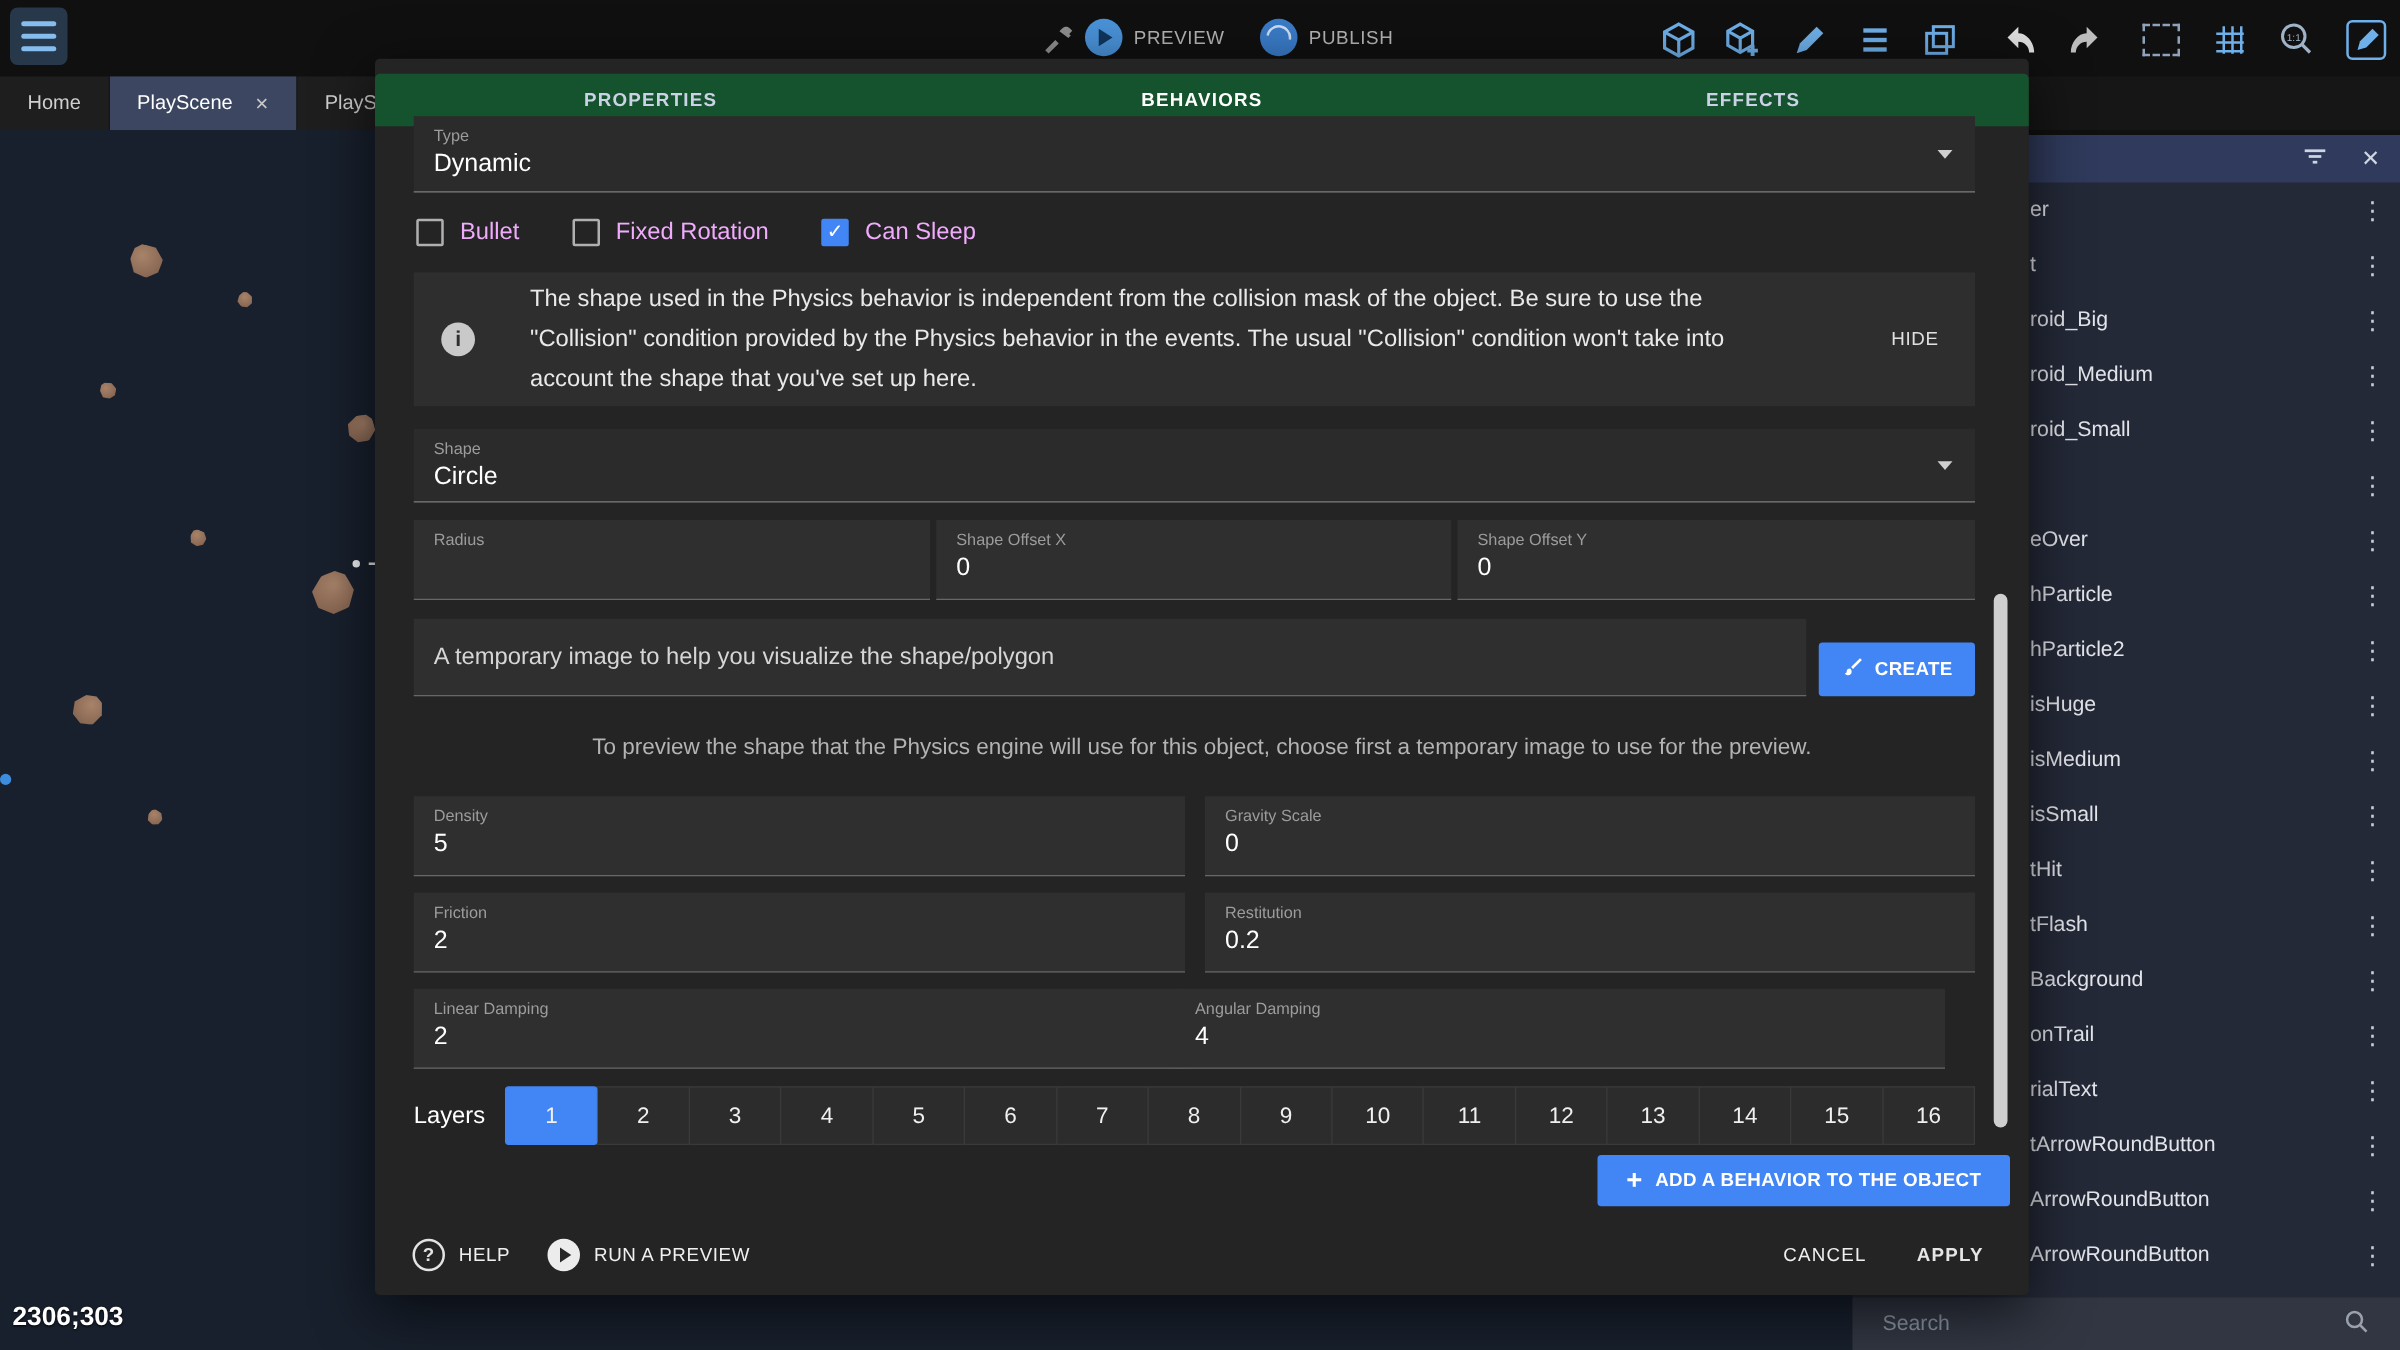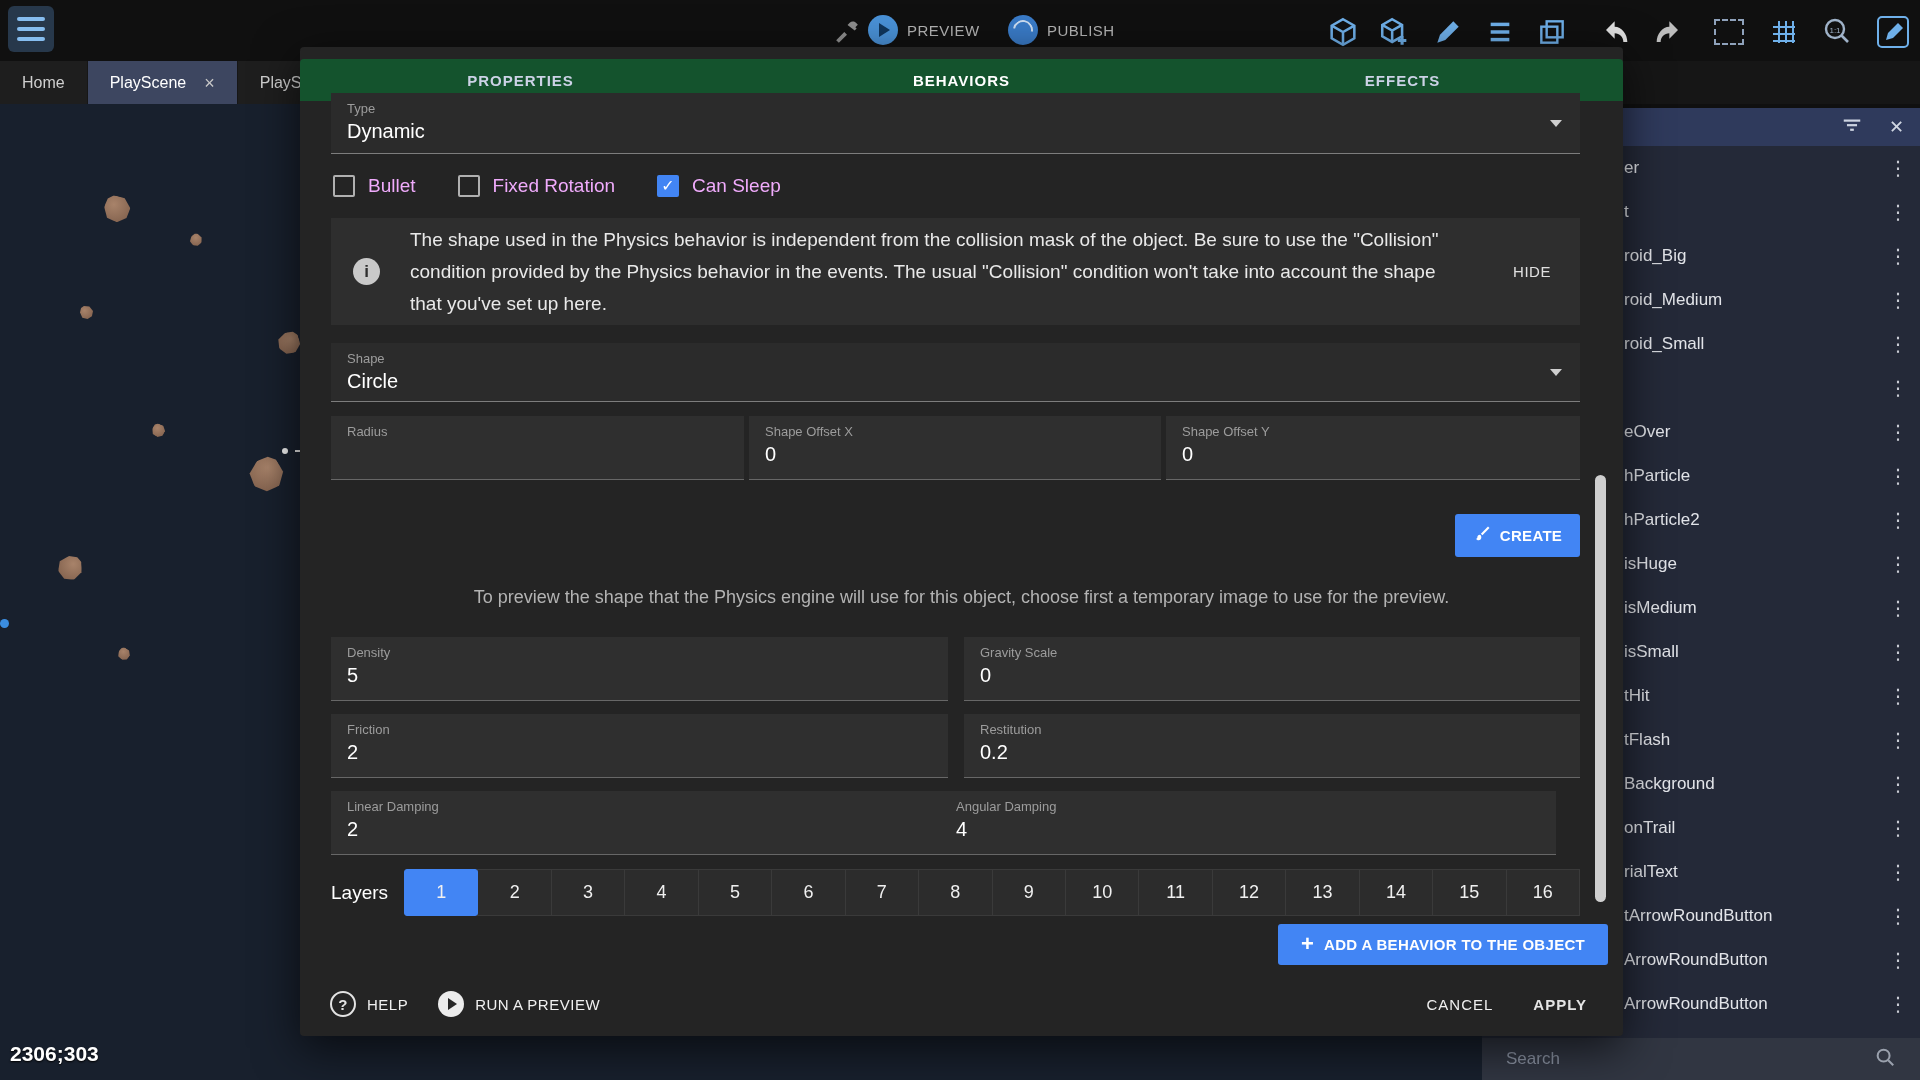--- a/index.html
+++ b/index.html
@@ -65,21 +65,21 @@
   .cb-row{position:absolute;left:33px;top:122px;height:33px;display:flex;gap:42px;align-items:center}
   .cb-group{display:flex;align-items:center;gap:13px}
   .cb{width:22px;height:22px;border:2px solid #b0b0b0;border-radius:2px;display:flex;align-items:center;justify-content:center;font-size:16px;color:#fff;line-height:1}
   .cb.checked{background:#4285f4;border-color:#4285f4}
   .cb-label{font-size:19px;color:#f0abfc}
 
   .info-box{position:absolute;left:31px;top:171px;width:1249px;height:107px;background:#2e2e2e;
     display:flex;align-items:center;padding:0 0 0 22px}
   .info-ic{width:27px;height:27px;border-radius:50%;background:#c9c9c9;color:#2e2e2e;font-weight:bold;
     font-size:17px;display:flex;align-items:center;justify-content:center;flex:0 0 auto}
-  .info-text{font-size:19px;line-height:32px;color:#e9e9e9;margin:0 30px;flex:1}
+  .info-text{font-size:19px;line-height:32px;color:#e9e9e9;margin:0 44px;flex:1}
   .hide-btn{width:96px;text-align:center;font-size:15px;letter-spacing:.5px;color:#e0e0e0;flex:0 0 auto}
 
   .temp-field{position:absolute;left:31px;top:448px;width:1114px;height:62px;background:#2f2f2f;
     border-bottom:1px solid #676767;display:flex;align-items:center;padding:0 16px;font-size:19px;color:#d6d6d6}
   .create-btn{position:absolute;left:1155px;top:467px;width:125px;height:43px;background:#4285f4;border-radius:3px;
     display:flex;align-items:center;justify-content:center;gap:9px;font-size:15px;font-weight:bold;color:#fff;letter-spacing:.3px}
 
   .note{position:absolute;left:0;top:540px;width:100%;text-align:center;font-size:18px;color:#b3b3b3}
 
   .layers-row{position:absolute;left:31px;top:822px;height:47px;display:flex;align-items:center}
@@ -377,20 +377,23 @@
   </div>
   <div class="fld" style="left:449px;top:369px;width:412px;height:64px">
     <div class="f-lbl">Shape Offset X</div>
     <div class="f-val">0</div>
   </div>
   <div class="fld" style="left:866px;top:369px;width:414px;height:64px">
     <div class="f-lbl">Shape Offset Y</div>
     <div class="f-val">0</div>
   </div>
 
+  <div class="temp-field">
+    <span>A temporary image to help you visualize the shape/polygon</span>
+  </div>
   <div class="create-btn">
     <span>
       <svg width="18" height="18" viewBox="0 0 24 24" fill="#fff">
           <path d="M20 2l-9.5 9.5 2 2L22 4l-2-2z"></path>
           <path d="M9 13c-1.8 0-3.2 1.4-3.2 3.2 0 1.4-1 2.1-2.1 2.1.9 1.2 2.3 2 3.7 2 2.1 0 3.7-1.7 3.7-3.8 0-1.9-1-3.5-2.1-3.5z"></path>
         </svg>
     </span>
     <span>CREATE</span>
   </div>
 

